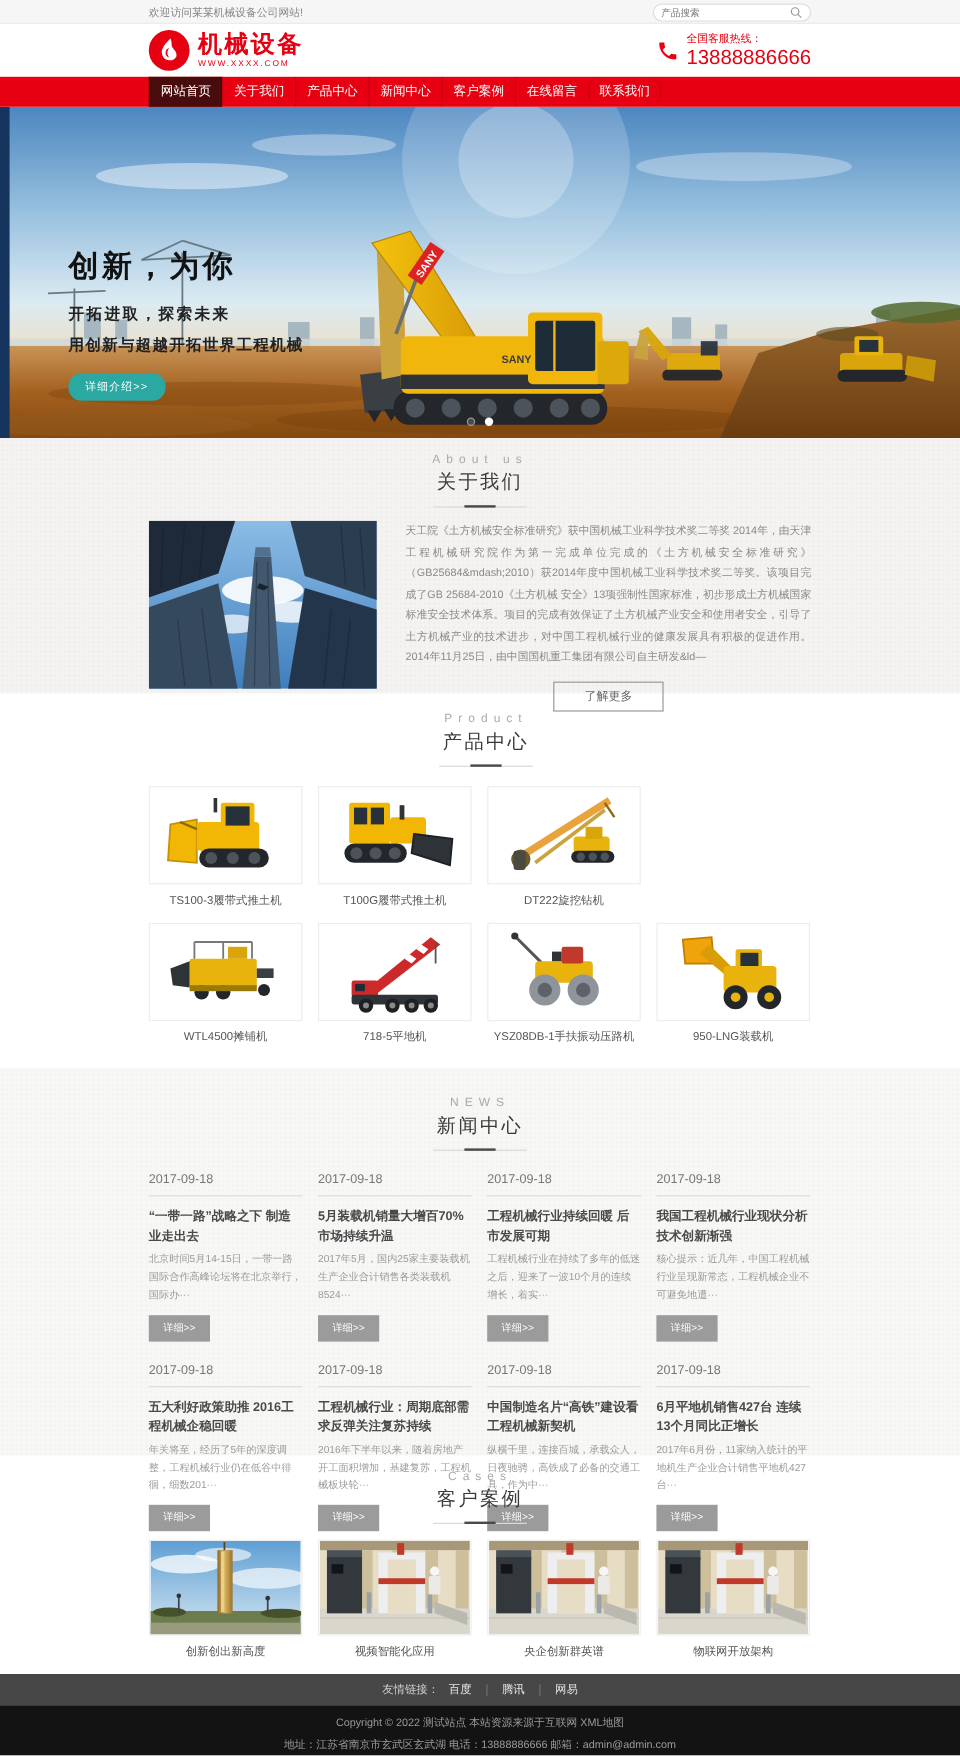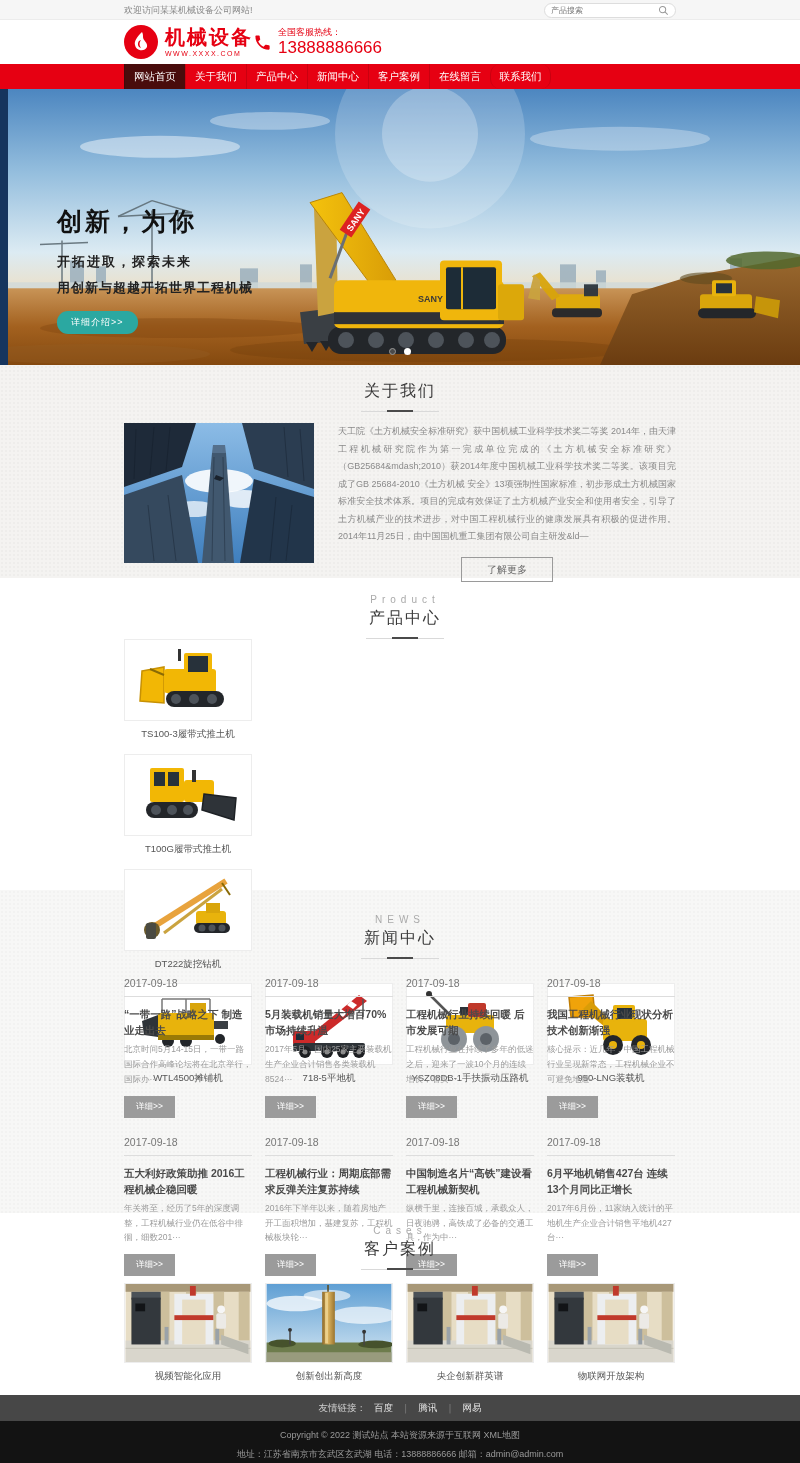--- a/index.html
+++ b/index.html
@@ -10,21 +10,21 @@
   
   .topbar { height:20px; background:#f6f6f6; border-bottom:1px solid #ececec; }
   .topbar .container { height:20px; display:flex; align-items:center; justify-content:space-between; }
   .welcome { font-size:9px; color:#888; }
   .search-box { display:flex; align-items:center; width:132px; height:15px; border:1px solid #ddd; border-radius:8px; background:#fff; padding:0 6px; }
   .search-box input { flex:1; border:none; outline:none; font-size:8px; color:#666; background:transparent; width:100px; }
   .search-box svg { flex:none; }
 
   
   .header { height:44px; background:#fff; }
-  .header .container { height:44px; display:flex; align-items:center; }
+  .header .container { height:44px; display:flex; align-items:center; justify-content:space-between; }
   .logo { display:flex; align-items:center; gap:7px; }
   .logo-badge { width:34px; height:34px; border-radius:50%; background:#e60012; display:flex; align-items:center; justify-content:center; }
   .logo-title { font-size:20px; font-weight:bold; color:#e60012; letter-spacing:2px; line-height:1; }
   .logo-sub { font-size:7px; color:#e60012; letter-spacing:1.5px; margin-top:3px; }
   .hotline { display:flex; align-items:center; gap:6px; }
   .hotline-txt { text-align:left; }
   .hotline-label { font-size:9px; color:#e60012; }
   .hotline-number { font-size:17px; color:#e60012; line-height:1.1; }
 
   
@@ -61,21 +61,21 @@
   .about-img { width:190px; height:140px; flex:none; }
   .about-img svg { display:block; width:190px; height:140px; }
   .about-right { flex:1; padding-left:24px; }
   .about-text { font-size:9px; color:#8a8a8a; line-height:1.95; text-align:justify; }
   .about-btn { display:block; width:92px; height:25px; line-height:23px; margin:11px auto 0; border:1px solid #9a9a9a; background:transparent; color:#666; font-size:10px; text-align:center; cursor:pointer; }
 
   
   .products { height:312px; background:#fff; }
   .products .sec-head { padding-top:16px;margin-left:10px; }
   .grid4 { width:552px; margin:0 auto; display:flex; gap:13px; }
-  .pgrid-1 { margin-top:0;flex-direction:column; }
+  .pgrid-1 { margin-top:16px; }
   .pgrid-2 { margin-top:12px; }
   .pcard { width:128px; cursor:pointer; }
   .pimg { width:128px; height:82px; border:1px solid #ededed; background:#fff; display:flex; align-items:center; justify-content:center; }
   .pimg svg { display:block; }
   .pname { margin-top:7px; font-size:9.5px; color:#555; text-align:center; white-space:nowrap; }
 
   
   .news { height:323px; background:#f7f7f6; background-image:radial-gradient(rgba(0,0,0,0.02) 1px, transparent 1px); background-size:4px 4px; }
   .news .sec-head { padding-top:24px; }
   .ngrid { width:552px; margin:18px auto 0; display:flex; gap:13px; }
@@ -274,20 +274,21 @@
     <span class="banner-btn">详细介绍&gt;&gt;</span>
   </div>
   <div class="banner-dots">
     <span class="dot dot-1"></span>
     <span class="dot dot-2"></span>
   </div>
 </div>
 
 <div class="about">
   <div class="sec-head">
+    <div class="sec-en">About us</div>
     <div class="sec-cn">关于我们</div>
     <div class="sec-line"></div>
   </div>
   <div class="about-body">
     <div class="about-img">
       <svg viewBox="0 0 190 140">
         <defs>
             <linearGradient id="absky" x1="0" y1="0" x2="0" y2="1">
               <stop offset="0" stop-color="#8cbce6"></stop>
               <stop offset="1" stop-color="#3f7fbe"></stop>
@@ -538,50 +539,20 @@
 <div class="cases">
   <div class="sec-head">
     <div class="sec-en">Cases</div>
     <div class="sec-cn">客户案例</div>
     <div class="sec-line"></div>
   </div>
   <div class="grid4 cgrid">
     <div class="pcard">
       <div class="cimg">
         <svg viewBox="0 0 128 80">
-          <rect width="128" height="80" fill="#e7ddc5"></rect>
-          <rect x="0" y="0" width="128" height="8" fill="#a89878"></rect>
-          <g fill="#cdbf9c">
-              <rect x="6" y="8" width="11" height="50"></rect>
-              <rect x="34" y="8" width="11" height="50"></rect>
-              <rect x="62" y="8" width="11" height="50"></rect>
-              <rect x="90" y="8" width="11" height="50"></rect>
-              <rect x="116" y="8" width="11" height="50"></rect>
-            </g>
-          <rect x="0" y="58" width="128" height="22" fill="#d9d6cc"></rect>
-          <line x1="0" y1="66" x2="128" y2="66" stroke="#c4c0b4" stroke-width="1"></line>
-          <rect x="6" y="8" width="30" height="8" fill="#4a5157"></rect>
-          <rect x="6" y="14" width="30" height="48" fill="#33383d"></rect>
-          <rect x="10" y="20" width="10" height="8" fill="#121417"></rect>
-          <rect x="50" y="10" width="40" height="52" fill="#eceef0"></rect>
-          <rect x="58" y="16" width="24" height="46" fill="#e7ddc5"></rect>
-          <rect x="66" y="2" width="6" height="10" fill="#c0392b"></rect>
-          <rect x="50" y="32" width="40" height="5" fill="#c0392b"></rect>
-          <circle cx="98" cy="26" r="4" fill="#f6f6f6"></circle>
-          <rect x="93" y="30" width="10" height="16" rx="2" fill="#eceae6"></rect>
-          <rect x="40" y="44" width="4" height="18" fill="#9aa2a8"></rect>
-            <rect x="92" y="46" width="4" height="16" fill="#9aa2a8"></rect>
-          <polygon points="98,52 126,62 126,72 98,62" fill="#b9b9b0"></polygon>
-        </svg>
-      </div>
-      <div class="cname">视频智能化应用</div>
-    </div>
-    <div class="pcard">
-      <div class="cimg">
-        <svg viewBox="0 0 128 80">
           <defs>
             <linearGradient id="csky" x1="0" y1="0" x2="0" y2="1">
                 <stop offset="0" stop-color="#5f9fd4"></stop>
                 <stop offset="1" stop-color="#d4e6f2"></stop>
               </linearGradient>
             <linearGradient id="tower" x1="0" y1="0" x2="1" y2="0">
                 <stop offset="0" stop-color="#8f6b2a"></stop>
                 <stop offset="0.5" stop-color="#d8b05c"></stop>
                 <stop offset="1" stop-color="#9a742e"></stop>
               </linearGradient>
@@ -626,21 +597,21 @@
           <rect x="58" y="16" width="24" height="46" fill="#e7ddc5"></rect>
           <rect x="66" y="2" width="6" height="10" fill="#c0392b"></rect>
           <rect x="50" y="32" width="40" height="5" fill="#c0392b"></rect>
           <circle cx="98" cy="26" r="4" fill="#f6f6f6"></circle>
           <rect x="93" y="30" width="10" height="16" rx="2" fill="#eceae6"></rect>
           <rect x="40" y="44" width="4" height="18" fill="#9aa2a8"></rect>
             <rect x="92" y="46" width="4" height="16" fill="#9aa2a8"></rect>
           <polygon points="98,52 126,62 126,72 98,62" fill="#b9b9b0"></polygon>
         </svg>
       </div>
-      <div class="cname">央企创新群英谱</div>
+      <div class="cname">视频智能化应用</div>
     </div>
     <div class="pcard">
       <div class="cimg">
         <svg viewBox="0 0 128 80">
           <rect width="128" height="80" fill="#e7ddc5"></rect>
           <rect x="0" y="0" width="128" height="8" fill="#a89878"></rect>
           <g fill="#cdbf9c">
               <rect x="6" y="8" width="11" height="50"></rect>
               <rect x="34" y="8" width="11" height="50"></rect>
               <rect x="62" y="8" width="11" height="50"></rect>
@@ -656,20 +627,50 @@
           <rect x="58" y="16" width="24" height="46" fill="#e7ddc5"></rect>
           <rect x="66" y="2" width="6" height="10" fill="#c0392b"></rect>
           <rect x="50" y="32" width="40" height="5" fill="#c0392b"></rect>
           <circle cx="98" cy="26" r="4" fill="#f6f6f6"></circle>
           <rect x="93" y="30" width="10" height="16" rx="2" fill="#eceae6"></rect>
           <rect x="40" y="44" width="4" height="18" fill="#9aa2a8"></rect>
             <rect x="92" y="46" width="4" height="16" fill="#9aa2a8"></rect>
           <polygon points="98,52 126,62 126,72 98,62" fill="#b9b9b0"></polygon>
         </svg>
       </div>
+      <div class="cname">央企创新群英谱</div>
+    </div>
+    <div class="pcard">
+      <div class="cimg">
+        <svg viewBox="0 0 128 80">
+          <rect width="128" height="80" fill="#e7ddc5"></rect>
+          <rect x="0" y="0" width="128" height="8" fill="#a89878"></rect>
+          <g fill="#cdbf9c">
+              <rect x="6" y="8" width="11" height="50"></rect>
+              <rect x="34" y="8" width="11" height="50"></rect>
+              <rect x="62" y="8" width="11" height="50"></rect>
+              <rect x="90" y="8" width="11" height="50"></rect>
+              <rect x="116" y="8" width="11" height="50"></rect>
+            </g>
+          <rect x="0" y="58" width="128" height="22" fill="#d9d6cc"></rect>
+          <line x1="0" y1="66" x2="128" y2="66" stroke="#c4c0b4" stroke-width="1"></line>
+          <rect x="6" y="8" width="30" height="8" fill="#4a5157"></rect>
+          <rect x="6" y="14" width="30" height="48" fill="#33383d"></rect>
+          <rect x="10" y="20" width="10" height="8" fill="#121417"></rect>
+          <rect x="50" y="10" width="40" height="52" fill="#eceef0"></rect>
+          <rect x="58" y="16" width="24" height="46" fill="#e7ddc5"></rect>
+          <rect x="66" y="2" width="6" height="10" fill="#c0392b"></rect>
+          <rect x="50" y="32" width="40" height="5" fill="#c0392b"></rect>
+          <circle cx="98" cy="26" r="4" fill="#f6f6f6"></circle>
+          <rect x="93" y="30" width="10" height="16" rx="2" fill="#eceae6"></rect>
+          <rect x="40" y="44" width="4" height="18" fill="#9aa2a8"></rect>
+            <rect x="92" y="46" width="4" height="16" fill="#9aa2a8"></rect>
+          <polygon points="98,52 126,62 126,72 98,62" fill="#b9b9b0"></polygon>
+        </svg>
+      </div>
       <div class="cname">物联网开放架构</div>
     </div>
   </div>
 </div>
 
 <div class="links-bar">
   <span>友情链接：</span>
   <span class="flink">百度</span>
   <span class="fsep">｜</span>
   <span class="flink">腾讯</span>

